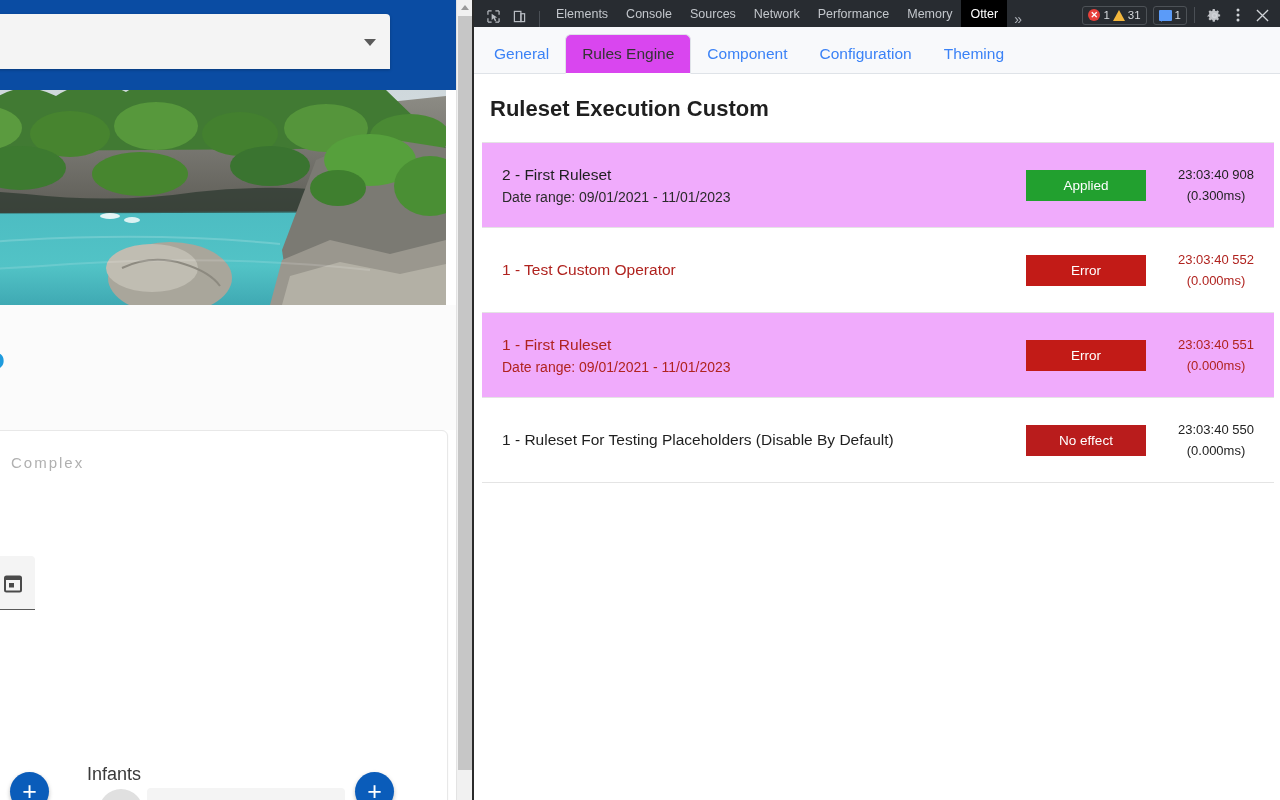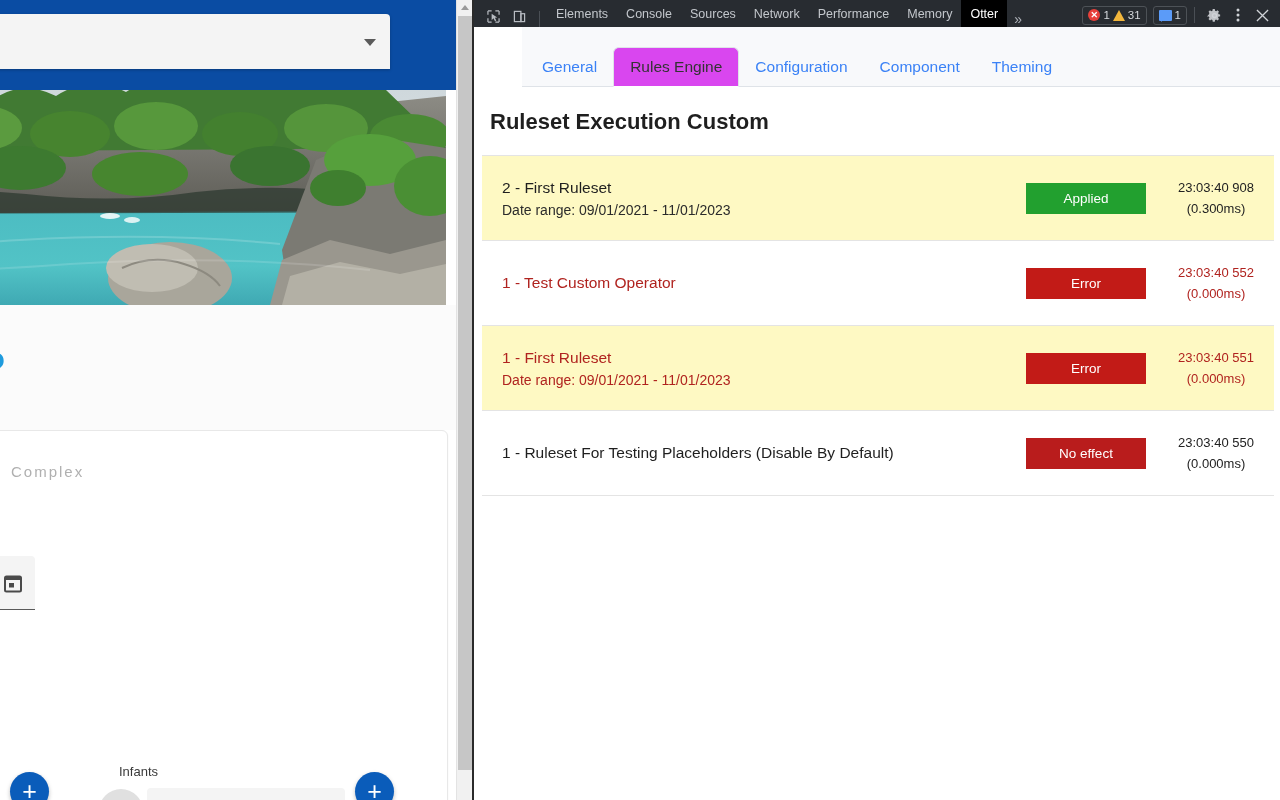--- a/index.html
+++ b/index.html
@@ -66,21 +66,21 @@
     white-space: nowrap;
   }
 
   .search-card {
     margin: 0 8px; background: #ffffff;
     border: 1px solid #e8e8e8; border-radius: 6px 6px 0 0;
     box-shadow: 0 1px 2px rgba(0,0,0,.05);
     height: 450px; position: relative;
   }
   .complex-label {
-    position: absolute; left: 232px; top: 32px;
+    position: absolute; left: 232px; top: 23px;
     font-size: 15px; color: #b0b0b0; letter-spacing: 2px;
   }
   .date-field {
     position: absolute; left: 8px; top: 125px; width: 248px; height: 54px;
     background: #f4f4f4; border-bottom: 1px solid #5a5a5a;
     border-radius: 4px 4px 0 0; display: flex; align-items: center;
     padding: 0 12px;
   }
   .date-value { font-size: 16px; color: #2c2c2c; flex: 1; }
   .cal-icon { width: 20px; height: 20px; }
@@ -88,22 +88,22 @@
   .fab {
     position: absolute; width: 39px; height: 39px; border-radius: 50%;
     background: #0a5cba; color: #fff; display: flex; align-items: center;
     justify-content: center; font-size: 25px; line-height: 1;
     box-shadow: 0 2px 4px rgba(0,0,0,.25);
   }
   .fab-left { left: 231px; top: 341px; }
   .fab-right { left: 576px; top: 341px; }
 
   .infants-label {
-    position: absolute; left: 340px; top: 333px;
-    font-size: 13px; color: #3a3a3a;
+    position: absolute; left: 308px; top: 333px;
+    font-size: 18px; color: #3a3a3a;
   }
   .stepper {
     position: absolute; left: 320px; top: 355px; width: 246px; height: 50px;
     display: flex; align-items: center;
   }
   .step-minus {
     width: 44px; height: 44px; border-radius: 50%; background: #e0e0e0;
     display: flex; align-items: center; justify-content: center;
     color: #919191; font-size: 24px; line-height: 1; flex: none;
   }
@@ -175,22 +175,22 @@
     border-left: 0 solid transparent; border-right: 4px solid transparent;
     border-top: 4px solid #5b9bf8;
   }
   .dt-gear, .dt-kebab, .dt-close {
     width: 24px; height: 24px; display: flex; align-items: center;
     justify-content: center; color: #d0d3d7;
   }
 
   
   .ext-tabs {
-    height: 60px; background: #f8f9fb; border-bottom: 1px solid #dfe3e8;
-    display: flex; align-items: flex-end; padding-left: 4px; margin-left: 48px;
+    height: 47px; background: #f8f9fb; border-bottom: 1px solid #dfe3e8;
+    display: flex; align-items: flex-end; padding-left: 4px;
   }
   .ext-tab {
     padding: 0 16px; height: 38px; display: flex; align-items: center;
     font-size: 15.5px; color: #3b82f6; white-space: nowrap;
   }
   .ext-tab.active {
     background: #d946ef; color: #333333;
     border: 1px solid #dfe3e8; border-bottom: 1px solid #ffffff;
     border-radius: 6px 6px 0 0; margin-bottom: -1px; height: 40px;
   }
@@ -200,21 +200,21 @@
     padding: 22px 0 20px 8px; margin-left: 0;
   }
   .panel-body { padding: 0 6px 0 8px; }
 
   .hist-list { border-top: 1px solid #e4e4e4; }
   .hist-row {
     position: relative; display: flex; align-items: center;
     min-height: 85px; padding: 8px 10px 8px 20px;
     border-bottom: 1px solid #e4e4e4;
   }
-  .hist-row.striped { background: #fef9c3; }
+  .hist-row.striped { background: #f0abfc; }
   .hist-main { flex: 1; min-width: 0; }
   .hist-name { font-size: 15.5px; line-height: 22px; color: #1f1f1f; }
   .hist-sub { font-size: 14px; line-height: 18px; color: #2b2b2b; margin-top: 2px; }
   .hist-row.err .hist-name, .hist-row.err .hist-sub { color: #b0231f; }
 
   .status-chip {
     width: 120px; height: 31px; display: flex; align-items: center;
     justify-content: center; color: #ffffff; font-size: 13.5px;
     flex: none; margin-right: 22px;
   }
@@ -410,22 +410,22 @@
           <svg width="13" height="13" viewBox="0 0 14 14">
             <path d="M1 1 L13 13 M13 1 L1 13" stroke="#d0d3d7" stroke-width="1.4"></path>
           </svg>
         </div>
       </div>
     </div>
 
     <div class="ext-tabs">
       <div class="ext-tab">General</div>
       <div class="ext-tab active">Rules Engine</div>
+      <div class="ext-tab">Component</div>
       <div class="ext-tab">Configuration</div>
-      <div class="ext-tab">Component</div>
       <div class="ext-tab">Theming</div>
     </div>
 
     <div class="panel-body">
       <div class="panel-title">Ruleset Execution Custom</div>
 
       <div class="hist-list">
 
         <div class="hist-row striped">
           <div class="hist-main">

